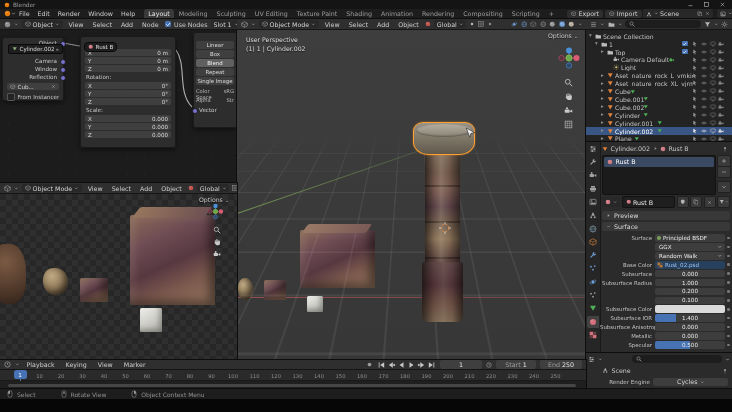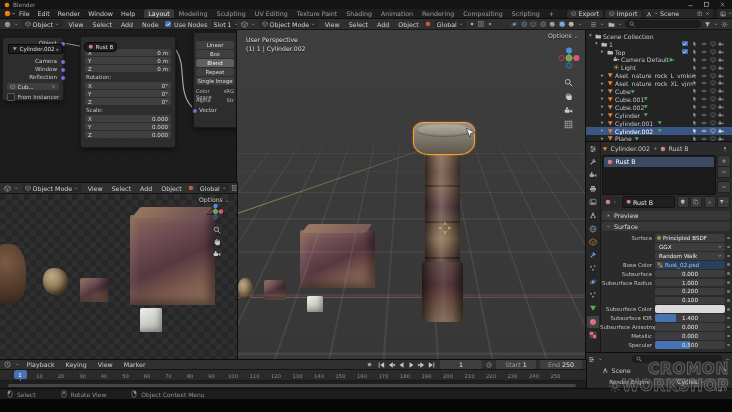--- a/index.html
+++ b/index.html
@@ -1771,22 +1771,14 @@
               <rect x="3" y="1" width="6" height="10" rx="3" fill="none" stroke="currentColor" stroke-width=".8"></rect>
               <path d="M6 1a3 3 0 0 1 3 3v1.5H6z" fill="currentColor"></path>
             </svg>
           </span>
           <span>Object Context Menu</span>
         </div>
       </div>
   </div>
   <div style="position:absolute;left:0;top:399px;width:732px;height:13px;background:#060606"></div>
 
-  <div id="watermark">
-    <div><span>CROMON</span></div>
-    <div><span class="wmgear ic"><svg viewBox="0 0 12 12">
-            <circle cx="6" cy="6" r="2" fill="none" stroke="currentColor" stroke-width="1"></circle>
-            <path d="M6 1v1.6M6 9.4V11M1 6h1.6M9.4 6H11M2.5 2.5l1.1 1.1M8.4 8.4l1.1 1.1M9.5 2.5L8.4 3.6M3.6 8.4L2.5 9.5" stroke="currentColor" stroke-width="1"></path>
-          </svg></span><span>WORKSHOP</span></div>
-    <span class="ver">3.2.0</span>
-  </div>
 
 </div>
 
 </body></html>

